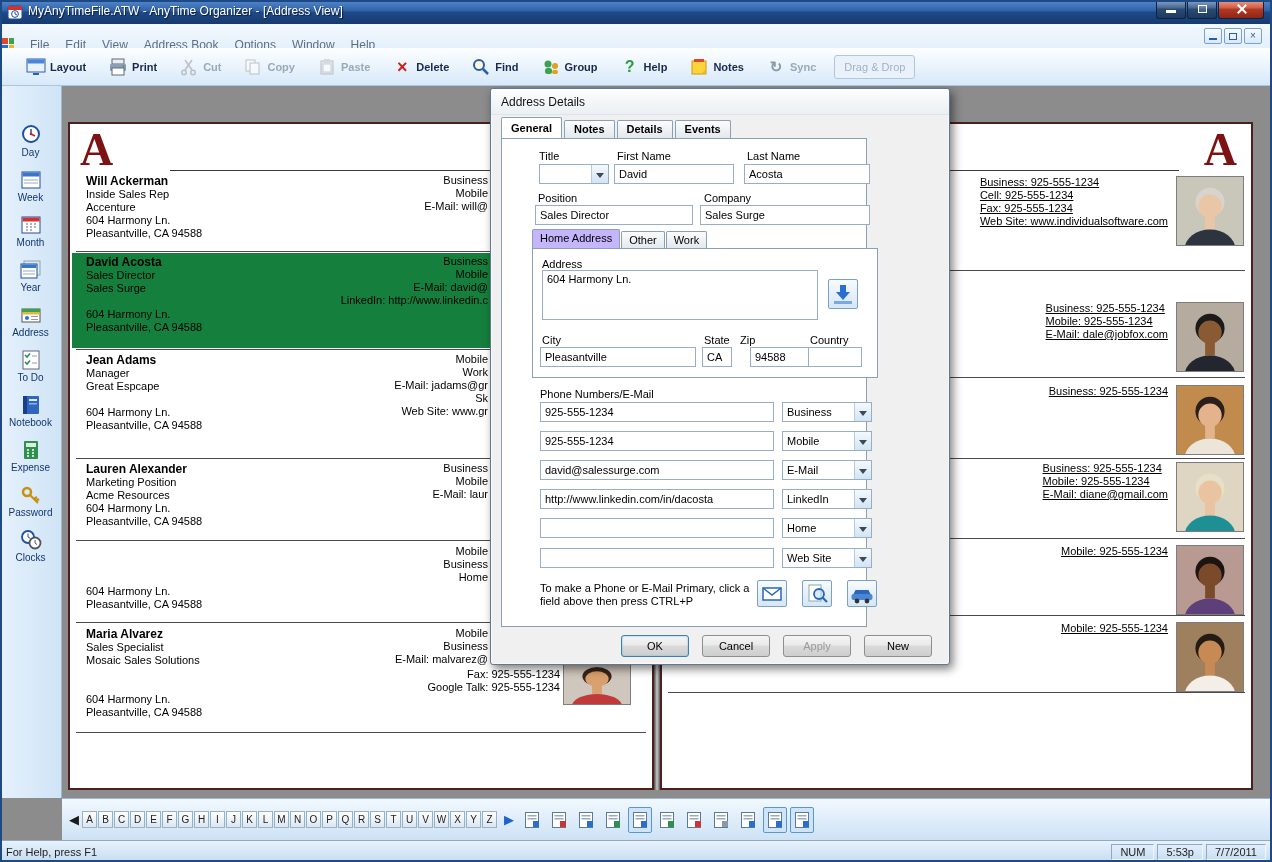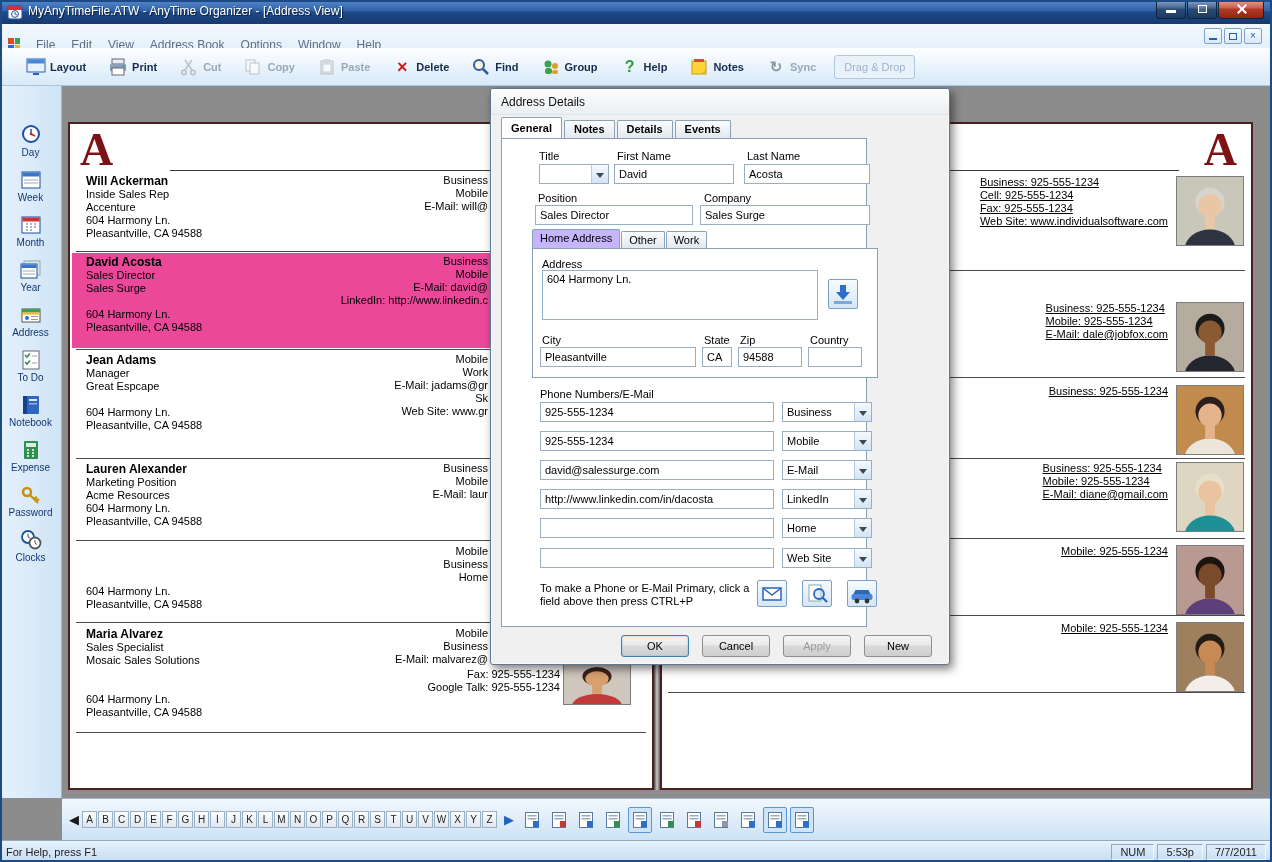--- a/index.html
+++ b/index.html
@@ -22,21 +22,21 @@
   .cbtn.close { width:46px; background:linear-gradient(#eba390,#d05a42 45%,#b23a26 50%,#8f2614); }
   .g-min { position:absolute; left:9px; bottom:5px; width:10px; height:3px; background:#fff; }
   .g-rest { position:absolute; left:10px; top:5px; width:9px; height:8px; border:1px solid #fff; background:rgba(255,255,255,.15); }
   .g-x { position:absolute; left:18px; top:4px; width:10px; height:10px; }
   .g-x::before,.g-x::after { content:""; position:absolute; left:4px; top:-1px; width:2px; height:12px; background:#fff; }
   .g-x::before { transform:rotate(45deg);} .g-x::after { transform:rotate(-45deg);}
 
   
   .menubar { position:absolute; left:0; top:24px; right:0; height:42px;
     background:linear-gradient(#f2f8fe,#dcebf9); border-bottom:1px solid #c2d6ea;
-    display:flex; align-items:center; padding-left:6px; z-index:40; }
+    display:flex; align-items:center; z-index:40; }
   .app-ico { width:16px; height:16px; margin-right:6px; }
   .mitem { padding:3px 8px; font-size:12px; color:#5d6e84; cursor:default; }
   .mwin-btns { position:absolute; right:10px; top:4px; display:flex; }
   .mbtn { width:18px; height:16px; border:1px solid #7aa2cc; border-radius:2px;
     background:linear-gradient(#f6fafe,#d9e9f7); margin-left:2px; position:relative;
     color:#2a5ca8; font-size:10px; text-align:center; line-height:13px; }
   .mb-min { position:absolute; left:4px; bottom:3px; width:8px; height:2px; background:#2a5ca8; }
   .mb-sq  { position:absolute; left:4px; top:4px; width:8px; height:7px; border:1px solid #2a5ca8; }
 
   
@@ -65,21 +65,21 @@
   .page { position:absolute; top:36px; height:668px; background:#fff; border:2px solid #4d1f1f; }
   .page-left  { left:6px;  width:586px; }
   .page-right { left:598px; width:593px; }
   .spine { position:absolute; left:592px; top:36px; width:6px; height:668px;
     background:linear-gradient(90deg,#4a4a4a,#c8c8c8 50%,#5a5a5a); }
   .bigA { position:absolute; top:0px; font-family:"Liberation Serif", serif; font-weight:bold;
     font-size:46px; color:#7d1214; line-height:52px; }
   .hrule { position:absolute; height:1px; background:#3a3a3a; }
   .sep { position:absolute; left:6px; right:6px; height:1px; background:#4a4a4a; }
   .entry, .rentry { position:absolute; left:2px; right:2px; padding-top:2px; }
-  .entry.sel { background:#ec4899; }
+  .entry.sel { background:#15803d; }
   .nm { margin-left:14px; font-size:12px; font-weight:bold; height:14px; line-height:14px; white-space:nowrap; }
   .eline { margin-left:14px; height:13px; font-size:11px; line-height:13px; white-space:nowrap; }
   .contacts  { position:absolute; right:162px; top:2px; text-align:right; }
   .contacts2 { position:absolute; right:90px;  top:43px; text-align:right; }
   .contacts .eline, .contacts2 .eline, .rcontacts .eline { margin-left:0; }
   .rcontacts { position:absolute; right:81px; top:2px; text-align:left;text-decoration:underline; }
   .photo { position:absolute; border:1px solid #7d7d7d; background:#bbb; overflow:hidden; }
   .photo svg { display:block; width:100%; height:100%; }
   .navcirc { position:absolute; width:19px; height:19px; z-index:15; }
 
@@ -636,21 +636,21 @@
         <path d="M7 12 L21 12 L14 20 Z" fill="#2a6fd0"></path>
         <path d="M5 21 h18 v3 h-18 z" fill="#7aa8e0"></path>
       </svg>
     </div>
 
     <span class="lbl" style="left:40px; top:195px; z-index:3;">City</span>
     <input class="txt" style="left: 38px; top: 208px; width: 156px; z-index: 3;" value="Pleasantville">
     <span class="lbl" style="left:202px; top:195px; z-index:3;">State</span>
     <input class="txt" style="left: 200px; top: 208px; width: 30px; z-index: 3;" value="CA">
     <span class="lbl" style="left:238px; top:195px; z-index:3;">Zip</span>
-    <input class="txt" style="left: 236px; top: 208px; width: 64px; z-index: 3;" value="94588">
+    <input class="txt" style="left: 248px; top: 208px; width: 64px; z-index: 3;" value="94588">
     <span class="lbl" style="left:308px; top:195px; z-index:3;">Country</span>
     <input class="txt" style="left: 306px; top: 208px; width: 54px; z-index: 3;" value="">
 
     <span class="lbl" style="left:38px; top:249px;">Phone Numbers/E-Mail</span>
 
     <input class="txt" style="left: 38px; top: 263px; width: 234px;" value="925-555-1234">
     <div class="combo" style="left:280px; top:263px; width:90px;">
       <span class="cval">Business</span>
         <span class="carrow"></span>
       </div>

